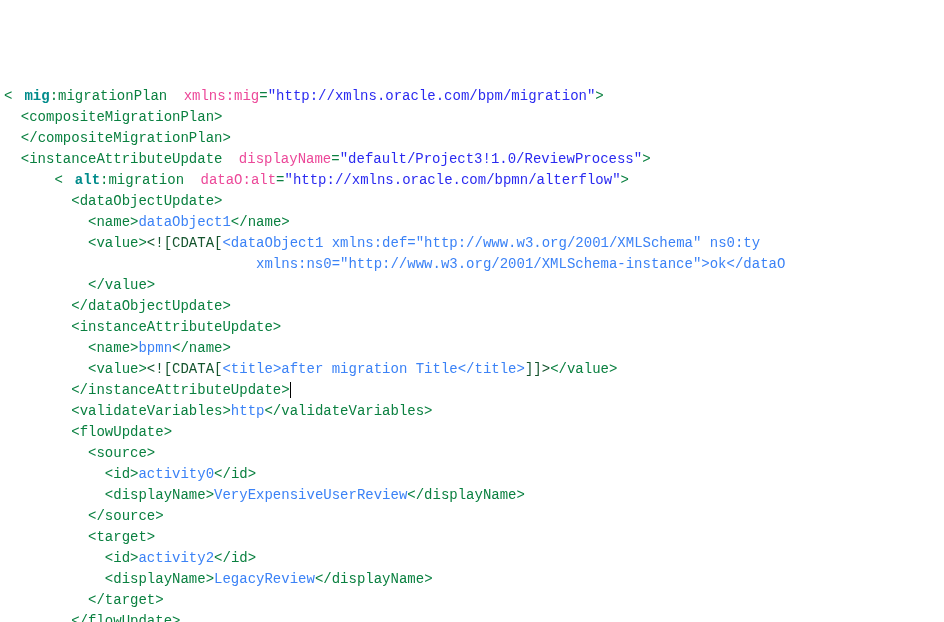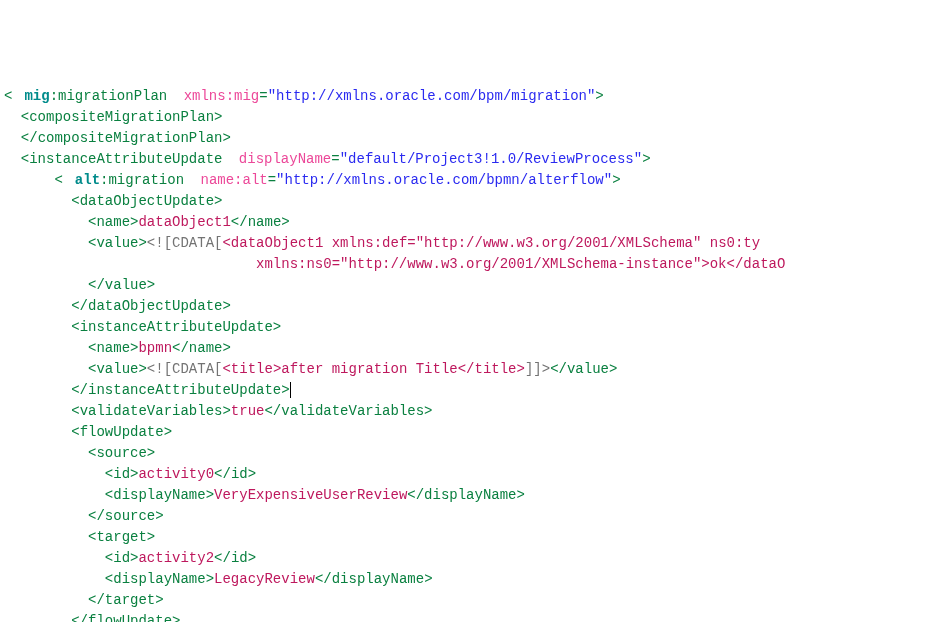--- a/index.html
+++ b/index.html
@@ -14,45 +14,45 @@
     width: 944px;
     height: 622px;
   }
   .code {
     padding: 2px 4px;
   }
   .tag   { color: #0a8040; }   
   .attr  { color: #ec4899; margin-left: 8px; }   
   .str   { color: #2a2af0; }   
   .pfx   { color: #008b8b; font-weight: bold; margin-left: 12px; }   
-  .txt   { color: #be185d; }   
-  .cd    { color: #737373; }   
+  .txt   { color: #3b82f6; }   
+  .cd    { color: #14532d; }   
   .cursor { border-left: 1px solid #000; }
 </style>
 </head>
 <body>
 
 
 
 <div class="code"><span class="tag">&lt;</span><span class="pfx">mig</span><span class="tag">:</span><span class="tag">migrationPlan</span><span class="tag"> </span><span class="attr">xmlns:mig</span><span class="tag">=</span><span class="str">"http://xmlns.oracle.com/bpm/migration"</span><span class="tag">&gt;</span>
   <span class="tag">&lt;</span><span class="tag">compositeMigrationPlan</span><span class="tag">&gt;</span>
   <span class="tag">&lt;/</span><span class="tag">compositeMigrationPlan</span><span class="tag">&gt;</span>
   <span class="tag">&lt;</span><span class="tag">instanceAttributeUpdate</span><span class="tag"> </span><span class="attr">displayName</span><span class="tag">=</span><span class="str">"default/Project3!1.0/ReviewProcess"</span><span class="tag">&gt;</span>
-      <span class="tag">&lt;</span><span class="pfx">alt</span><span class="tag">:</span><span class="tag">migration</span><span class="tag"> </span><span class="attr">name:alt</span><span class="tag">=</span><span class="str">"http://xmlns.oracle.com/bpmn/alterflow"</span><span class="tag">&gt;</span>
+      <span class="tag">&lt;</span><span class="pfx">alt</span><span class="tag">:</span><span class="tag">migration</span><span class="tag"> </span><span class="attr">dataO:alt</span><span class="tag">=</span><span class="str">"http://xmlns.oracle.com/bpmn/alterflow"</span><span class="tag">&gt;</span>
         <span class="tag">&lt;</span><span class="tag">dataObjectUpdate</span><span class="tag">&gt;</span>
           <span class="tag">&lt;</span><span class="tag">name</span><span class="tag">&gt;</span><span class="txt">dataObject1</span><span class="tag">&lt;/</span><span class="tag">name</span><span class="tag">&gt;</span>
           <span class="tag">&lt;</span><span class="tag">value</span><span class="tag">&gt;</span><span class="cd">&lt;![CDATA[</span><span class="txt">&lt;dataObject1 xmlns:def="http://www.w3.org/2001/XMLSchema" ns0:ty</span>
                               <span class="txt">xmlns:ns0="http://www.w3.org/2001/XMLSchema-instance"&gt;ok&lt;/dataO</span>
           <span class="tag">&lt;/</span><span class="tag">value</span><span class="tag">&gt;</span>
         <span class="tag">&lt;/</span><span class="tag">dataObjectUpdate</span><span class="tag">&gt;</span>
         <span class="tag">&lt;</span><span class="tag">instanceAttributeUpdate</span><span class="tag">&gt;</span>
           <span class="tag">&lt;</span><span class="tag">name</span><span class="tag">&gt;</span><span class="txt">bpmn</span><span class="tag">&lt;/</span><span class="tag">name</span><span class="tag">&gt;</span>
           <span class="tag">&lt;</span><span class="tag">value</span><span class="tag">&gt;</span><span class="cd">&lt;![CDATA[</span><span class="txt">&lt;title&gt;after migration Title&lt;/title&gt;</span><span class="cd">]]&gt;</span><span class="tag">&lt;/</span><span class="tag">value</span><span class="tag">&gt;</span>
         <span class="tag">&lt;/</span><span class="tag">instanceAttributeUpdate</span><span class="tag">&gt;</span><span class="cursor"></span>
-        <span class="tag">&lt;</span><span class="tag">validateVariables</span><span class="tag">&gt;</span><span class="txt">true</span><span class="tag">&lt;/</span><span class="tag">validateVariables</span><span class="tag">&gt;</span>
+        <span class="tag">&lt;</span><span class="tag">validateVariables</span><span class="tag">&gt;</span><span class="txt">http</span><span class="tag">&lt;/</span><span class="tag">validateVariables</span><span class="tag">&gt;</span>
         <span class="tag">&lt;</span><span class="tag">flowUpdate</span><span class="tag">&gt;</span>
           <span class="tag">&lt;</span><span class="tag">source</span><span class="tag">&gt;</span>
             <span class="tag">&lt;</span><span class="tag">id</span><span class="tag">&gt;</span><span class="txt">activity0</span><span class="tag">&lt;/</span><span class="tag">id</span><span class="tag">&gt;</span>
             <span class="tag">&lt;</span><span class="tag">displayName</span><span class="tag">&gt;</span><span class="txt">VeryExpensiveUserReview</span><span class="tag">&lt;/</span><span class="tag">displayName</span><span class="tag">&gt;</span>
           <span class="tag">&lt;/</span><span class="tag">source</span><span class="tag">&gt;</span>
           <span class="tag">&lt;</span><span class="tag">target</span><span class="tag">&gt;</span>
             <span class="tag">&lt;</span><span class="tag">id</span><span class="tag">&gt;</span><span class="txt">activity2</span><span class="tag">&lt;/</span><span class="tag">id</span><span class="tag">&gt;</span>
             <span class="tag">&lt;</span><span class="tag">displayName</span><span class="tag">&gt;</span><span class="txt">LegacyReview</span><span class="tag">&lt;/</span><span class="tag">displayName</span><span class="tag">&gt;</span>
           <span class="tag">&lt;/</span><span class="tag">target</span><span class="tag">&gt;</span>
         <span class="tag">&lt;/</span><span class="tag">flowUpdate</span><span class="tag">&gt;</span>

